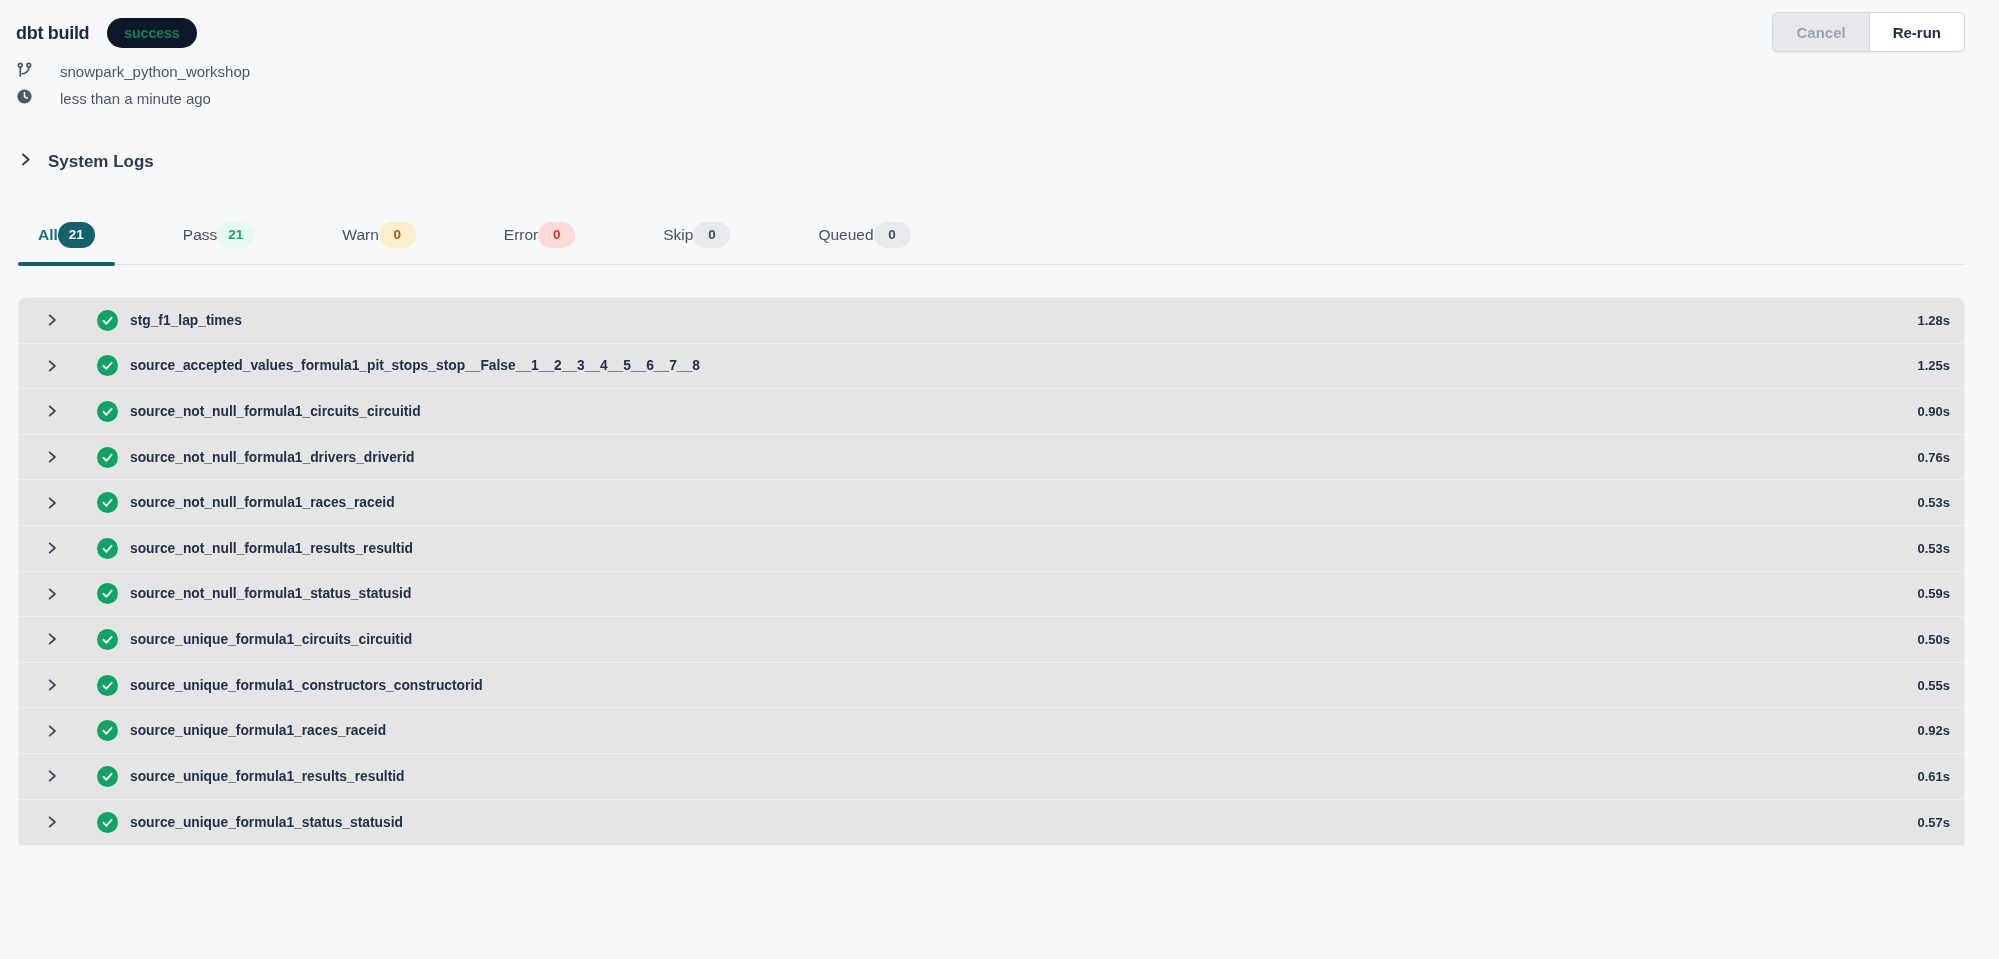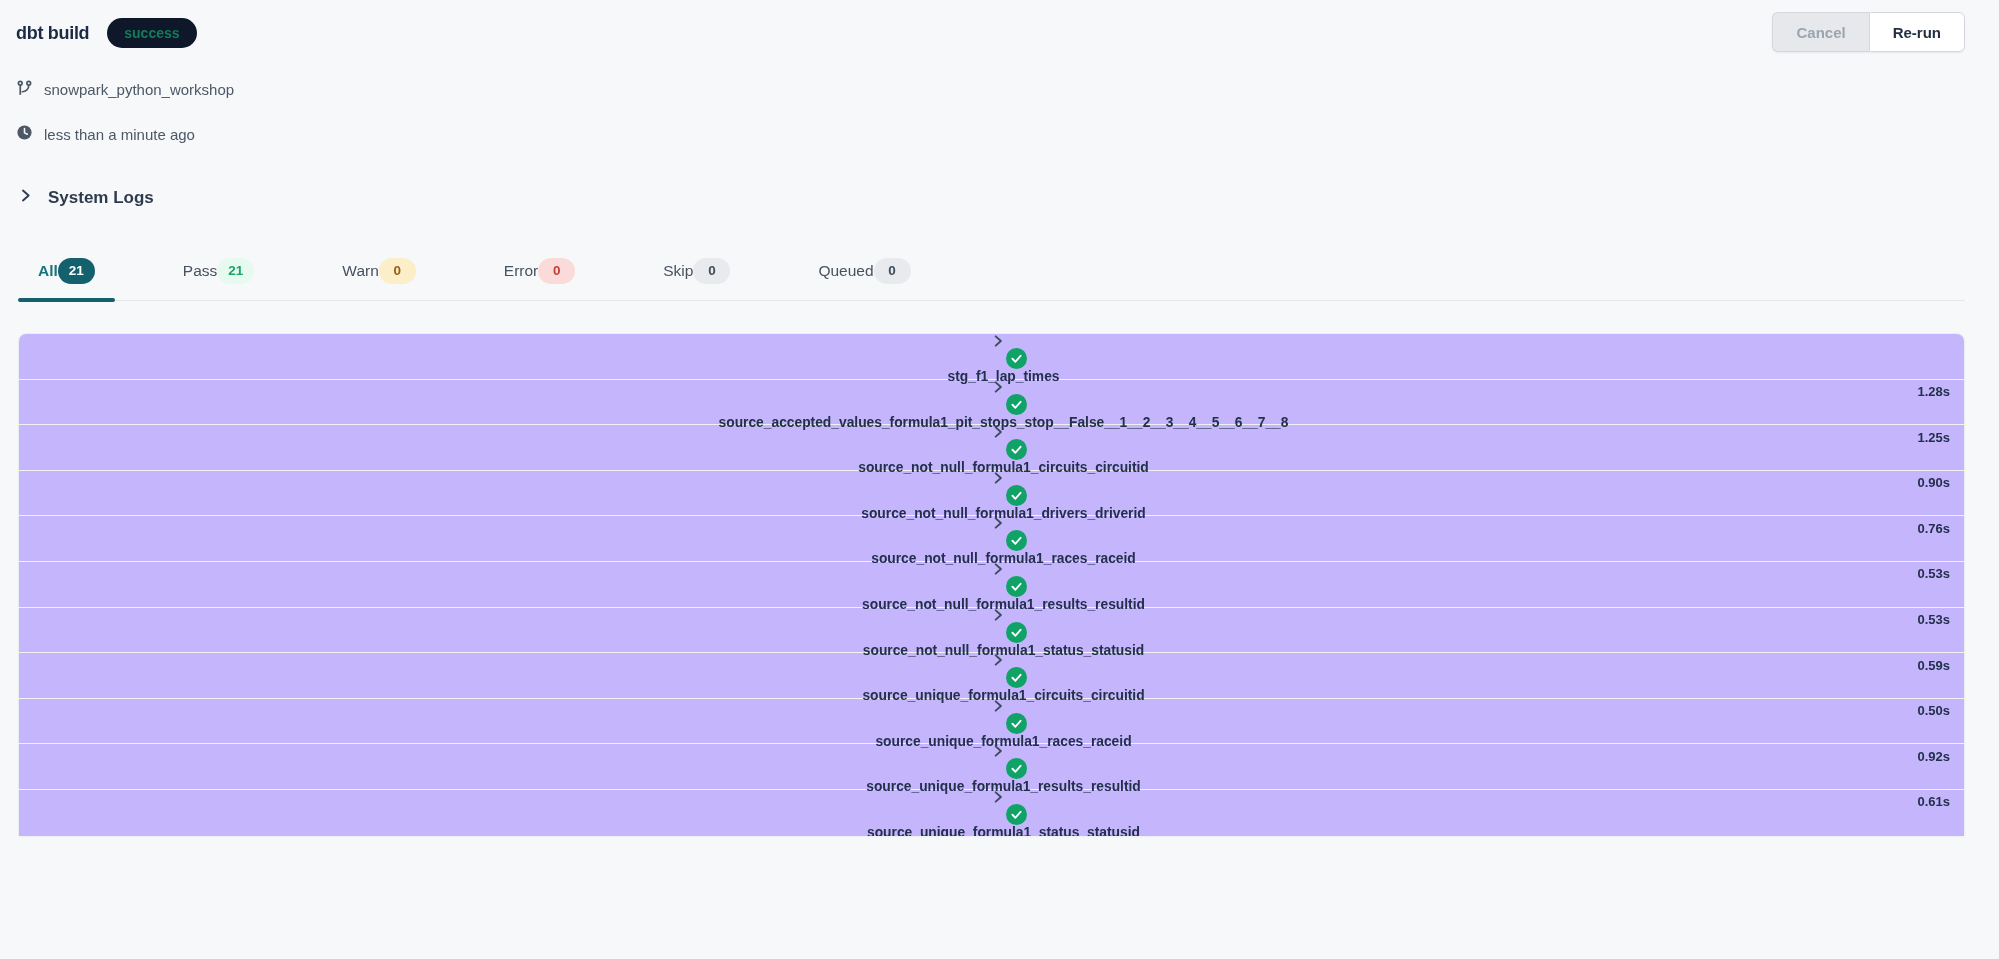--- a/index.html
+++ b/index.html
@@ -15,21 +15,21 @@
   
   .header { padding: 18px 34px 0 16px; position: relative; }
   .title-row { display: flex; align-items: center; gap: 18px; }
   .page-title { font-size: 18px; font-weight: 700; color: #1c2b42; letter-spacing: -0.3px; }
   .status-pill {
     background: #0f172a; color: #0f7f5a;
     font-size: 14px; font-weight: 600;
     padding: 8px 17px; border-radius: 17px; line-height: 1;
   }
   .meta { margin-top: 13px; display: flex; flex-direction: column; gap: 7px; }
-  .meta-row { display: flex; align-items: center; gap: 11px; font-size: 15px; color: #4c5866; margin-top: 18px; }
+  .meta-row { display: flex; align-items: center; gap: 27px; font-size: 15px; color: #4c5866; }
   .meta-row svg { flex: none; }
 
   .btn-group {
     position: absolute; top: 12px; right: 34px;
     display: flex; border-radius: 6px;
     box-shadow: 0 1px 2px rgba(16,24,40,.07);
   }
   .btn {
     height: 40px; padding: 0 23px;
     font-size: 15px; font-weight: 600;
@@ -94,23 +94,22 @@
     border: 1px solid #eceef1; border-bottom: none;
     border-radius: 8px 8px 0 0;
     box-shadow: 0 1px 2px rgba(16,24,40,.04);
     overflow: hidden;
   }
   .result-row {
     height: 45.6px;
     display: flex; align-items: center;
     padding: 0 14px 0 26px;
     border-bottom: 1px solid #eef0f2;
-    background: #c4b5fd;
+    background: #e5e5e5;
     cursor: pointer;
-    flex-direction: column;
   }
   .result-row:last-child { border-bottom: none; }
   .row-chevron { flex: none; display: flex; align-items: center; color: #3d4a5c; cursor: pointer; }
   .row-check {
     flex: none; margin-left: 38px;
     width: 21px; height: 21px; border-radius: 50%;
     background: #10a267;
     display: flex; align-items: center; justify-content: center;
   }
   .row-name {
@@ -318,20 +317,34 @@
     </span>
     <span class="row-check">
       <svg width="13" height="13" viewBox="0 0 24 24" fill="none" stroke="#ffffff" stroke-width="3.4" stroke-linecap="round" stroke-linejoin="round">
         <polyline points="4.5,12.5 10,18 19.5,7"></polyline>
       </svg>
     </span>
     <span class="row-name">source_unique_formula1_circuits_circuitid</span>
     <span class="row-duration">0.50s</span>
   </div>
 
+  <div class="result-row">
+    <span class="row-chevron">
+      <svg width="14" height="14" viewBox="0 0 24 24" fill="none" stroke="currentColor" stroke-width="3.2" stroke-linecap="round" stroke-linejoin="round">
+        <polyline points="8,4 17,12 8,20"></polyline>
+      </svg>
+    </span>
+    <span class="row-check">
+      <svg width="13" height="13" viewBox="0 0 24 24" fill="none" stroke="#ffffff" stroke-width="3.4" stroke-linecap="round" stroke-linejoin="round">
+        <polyline points="4.5,12.5 10,18 19.5,7"></polyline>
+      </svg>
+    </span>
+    <span class="row-name">source_unique_formula1_constructors_constructorid</span>
+    <span class="row-duration">0.55s</span>
+  </div>
 
 
   <div class="result-row">
     <span class="row-chevron">
       <svg width="14" height="14" viewBox="0 0 24 24" fill="none" stroke="currentColor" stroke-width="3.2" stroke-linecap="round" stroke-linejoin="round">
         <polyline points="8,4 17,12 8,20"></polyline>
       </svg>
     </span>
     <span class="row-check">
       <svg width="13" height="13" viewBox="0 0 24 24" fill="none" stroke="#ffffff" stroke-width="3.4" stroke-linecap="round" stroke-linejoin="round">

